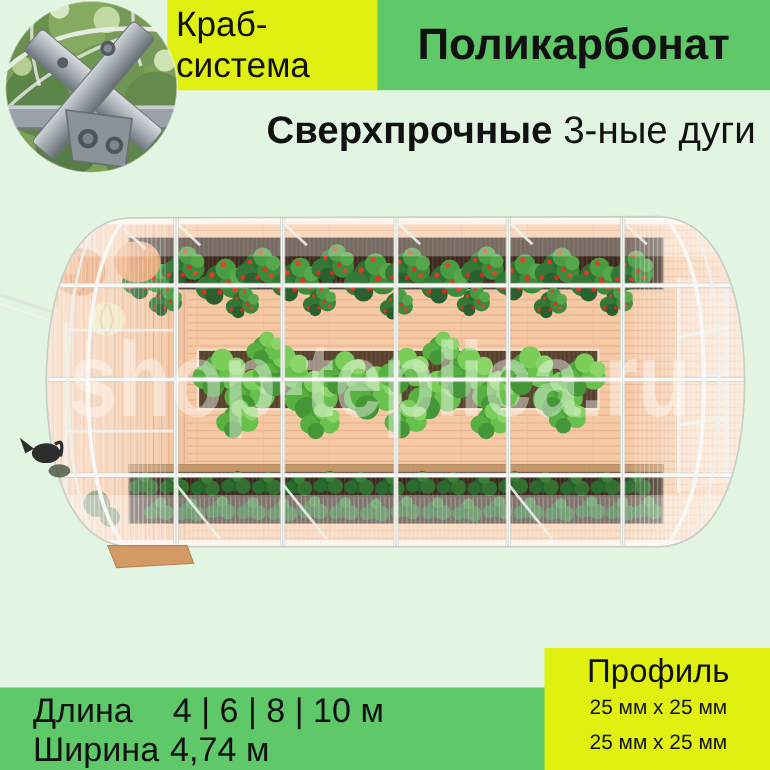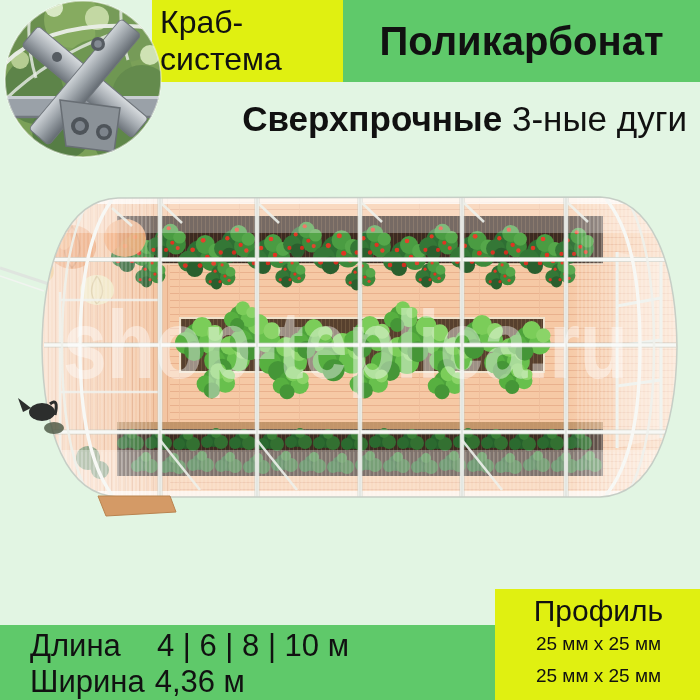--- a/index.html
+++ b/index.html
@@ -390,21 +390,21 @@
 <div class="abs headline">
   <span class="hb">Сверхпрочные</span>
   <span>3-ные дуги</span>
 </div>
 
 <div class="abs specs">
   <div class="spec-row first">
     <span class="lbl">Длина</span><span class="val">4 | 6 | 8 | 10 м</span>
   </div>
   <div class="spec-row">
-    <span class="lbl">Ширина</span><span class="val">4,36 м</span>
+    <span class="lbl">Ширина</span><span class="val">4,74 м</span>
   </div>
 </div>
 
 <div class="abs profile">
   <div class="ptitle">Профиль</div>
   <div class="pline">25 мм х 25 мм</div>
   <div class="pline">25 мм х 25 мм</div>
 </div>
 
 </body></html>

